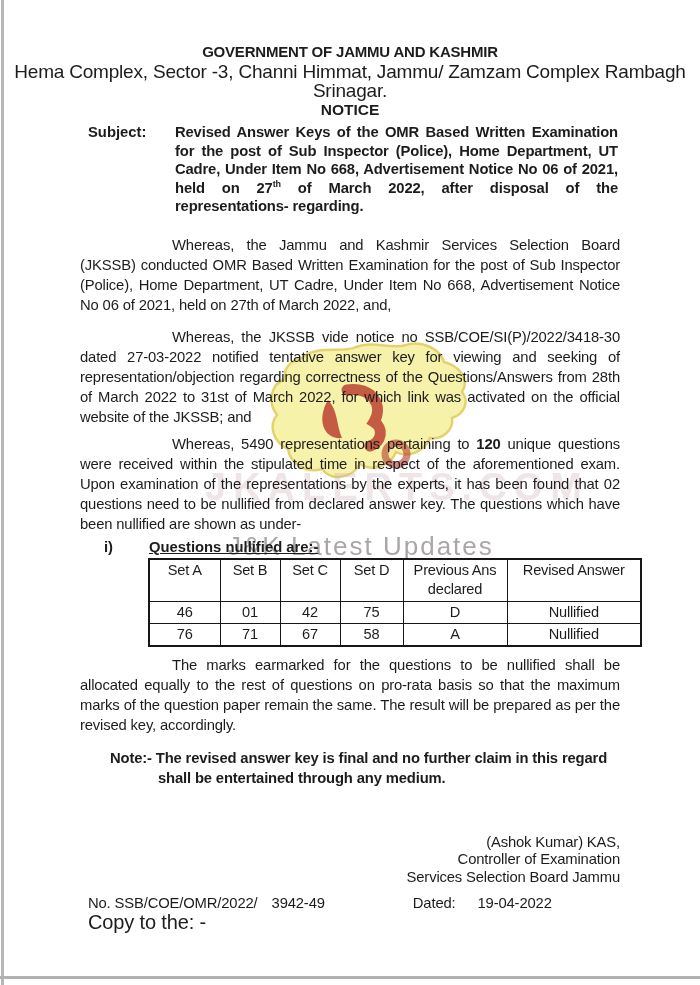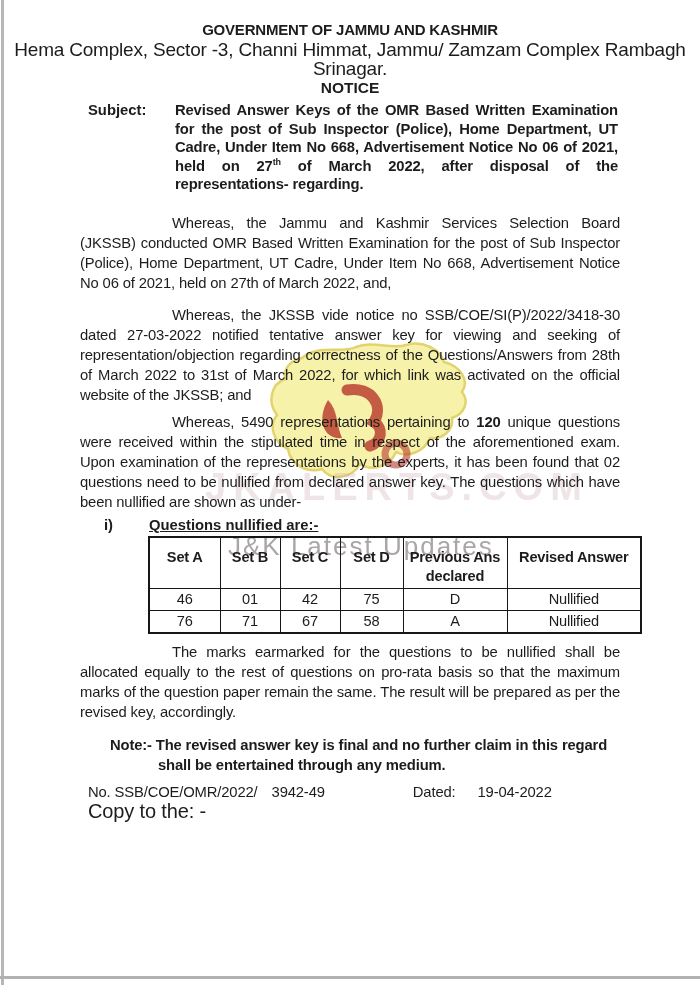--- a/index.html
+++ b/index.html
@@ -27,21 +27,21 @@
   }
   .wm-tagline{
     left:228px;top:531px;width:300px;
     font-size:26px;font-weight:normal;letter-spacing:2px;
     color:rgba(158,149,151,0.85);
     white-space:nowrap;
   }
 
   .content{position:relative;z-index:1;}
 
-  .header{padding-top:20px;text-align:center;line-height:20px;}
+  .header{padding-top:42px;text-align:center;line-height:20px;}
   .hdr-bold{font-weight:bold;font-size:15px;letter-spacing:-0.2px;}
   .hdr-addr{font-size:19px;line-height:19px;letter-spacing:-0.2px;}
   .hdr-link{display:inline-block;font-size:14.8px;line-height:18px;color:#3a67ae;text-decoration:underline;cursor:pointer;}
   .hdr-notice{font-weight:bold;font-size:15.5px;line-height:20px;}
 
   .subject-row{display:flex;margin:3px 82px 0 88px;}
   .subject-label{flex:0 0 87px;font-weight:bold;font-size:14.8px;line-height:18.6px;}
   .subject-text{flex:1;font-weight:bold;font-size:14.8px;line-height:18.6px;text-align:justify;letter-spacing:-0.15px;}
   .subject-text sup{font-size:9px;line-height:0;}
 
@@ -60,21 +60,21 @@
   .nullified-marker{flex:0 0 45px;}
   .nullified-title{text-decoration:underline;}
 
   table.nullified{
     border-collapse:collapse;
     margin:2px 0 0 148px;
     border:2.5px solid #161616;
     font-size:14.6px;letter-spacing:-0.2px;
   }
   table.nullified th,table.nullified td{border:1.6px solid #161616;text-align:center;padding:0 2px;}
-  table.nullified th{font-weight:bold;vertical-align:top;height:40px;line-height:19px;padding-top:10px;}
+  table.nullified th{font-weight:normal;vertical-align:top;height:40px;line-height:19px;padding-top:1px;}
   table.nullified td{height:21px;line-height:20px;}
 
   .note{
     margin:13px 82px 0 158px;
     text-indent:-48px;
     font-weight:bold;font-size:14.8px;line-height:20px;letter-spacing:-0.15px;
     text-align:left;
   }
 
   .signature{margin:46px 80px 0 0;text-align:right;font-size:14.8px;line-height:17.5px;letter-spacing:-0.15px;}
@@ -162,20 +162,25 @@
           <td>A</td>
           <td>Nullified</td>
         </tr>
       </tbody>
     </table>
 
     <p class="body-para p4">The marks earmarked for the questions to be nullified shall be allocated equally to the rest of questions on pro-rata basis so that the maximum marks of the question paper remain the same. The result will be prepared as per the revised key, accordingly.</p>
 
     <p class="note">Note:- The revised answer key is final and no further claim in this regard shall be entertained through any medium.</p>
 
+    <div class="signature">
+      <div>(Ashok Kumar) KAS,</div>
+      <div>Controller of Examination</div>
+      <div>Services Selection Board Jammu</div>
+    </div>
 
     <div class="ref-line">
       <span class="ref-no">No. SSB/COE/OMR/2022/</span>
       <span class="dispatch-no">3942-49</span>
       <span class="dated-label">Dated:</span>
       <span class="dated-value">19-04-2022</span>
     </div>
     <div class="copy-line">Copy to the: -</div>
 
   </div>

